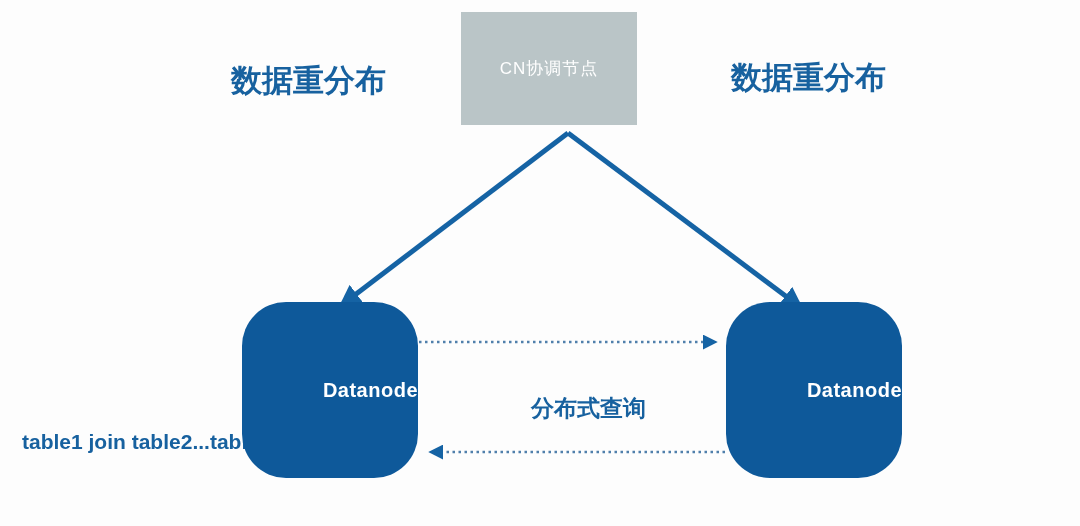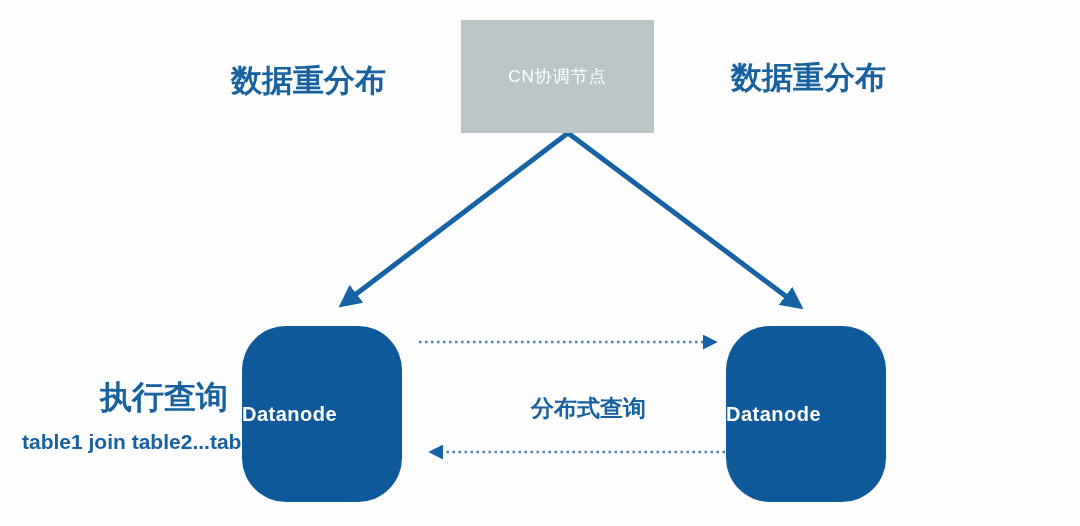--- a/index.html
+++ b/index.html
@@ -33,44 +33,44 @@
     stroke-width: 2.5;
     stroke-dasharray: 2.5 3.5;
     fill: none;
   }
   .head {
     fill: var(--arrow, #1563a4);
   }
   .cn-box {
     position: absolute;
     left: 461px;
-    top: 20px;
-    width: 193px;
+    top: 12px;
+    width: 176px;
     height: 113px;
     background: var(--coordinator-fill, #bac5c7);
     display: flex;
     align-items: center;
     justify-content: center;
   }
   .cn-box span {
     color: #ffffff;
     font-size: 17px;
     font-weight: 500;
     letter-spacing: 1px;
   }
   .datanode {
     position: absolute;
-    top: 326px;
-    width: 160px;
+    top: 302px;
+    width: 176px;
     height: 176px;
     background: var(--datanode-fill, #0e599a);
     border-radius: 44px;
     display: flex;
     align-items: center;
-    justify-content: flex-start;
+    justify-content: flex-end;
   }
   .datanode.left  { left: 242px; }
   .datanode.right { left: 726px; }
   .datanode span {
     color: #ffffff;
     font-size: 20px;
     font-weight: 700;
     letter-spacing: 0.5px;
   }
   .label {
@@ -108,21 +108,20 @@
   </svg>
 
   <div class="cn-box">
     <span>CN协调节点</span>
   </div>
 
   <div class="label top-left">数据重分布</div>
 
   <div class="label top-right">数据重分布</div>
 
-  <div class="label exec-title">执行查询</div>
 
   <div class="label exec-subtitle">table1 join table2...tableN</div>
 
   <div class="label redistribute">分布式查询</div>
 
   <div class="datanode left">
     <span>Datanode</span>
   </div>
 
   <div class="datanode right">

